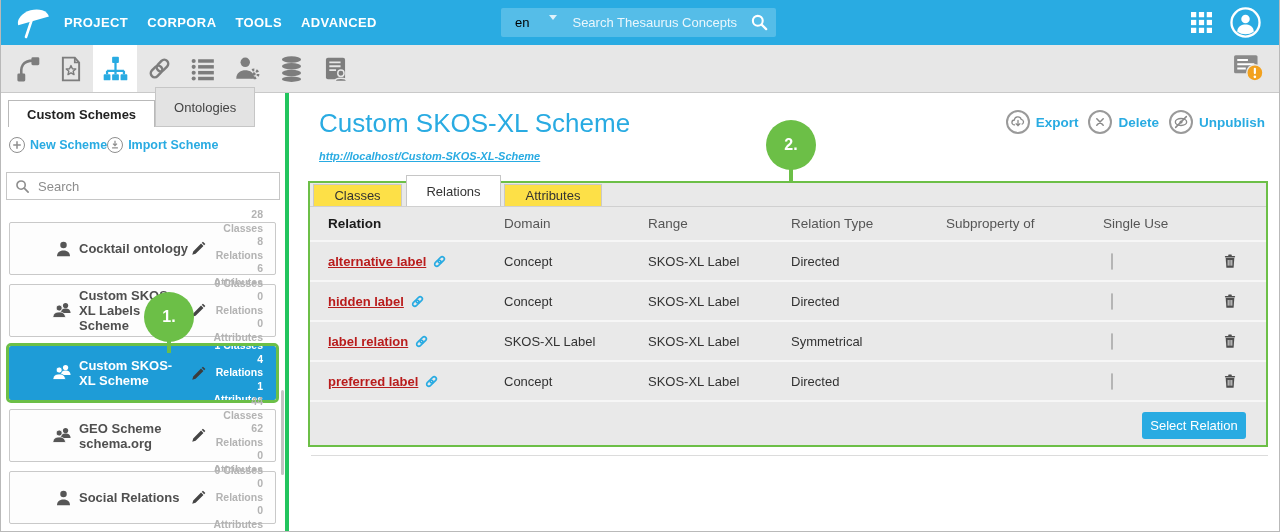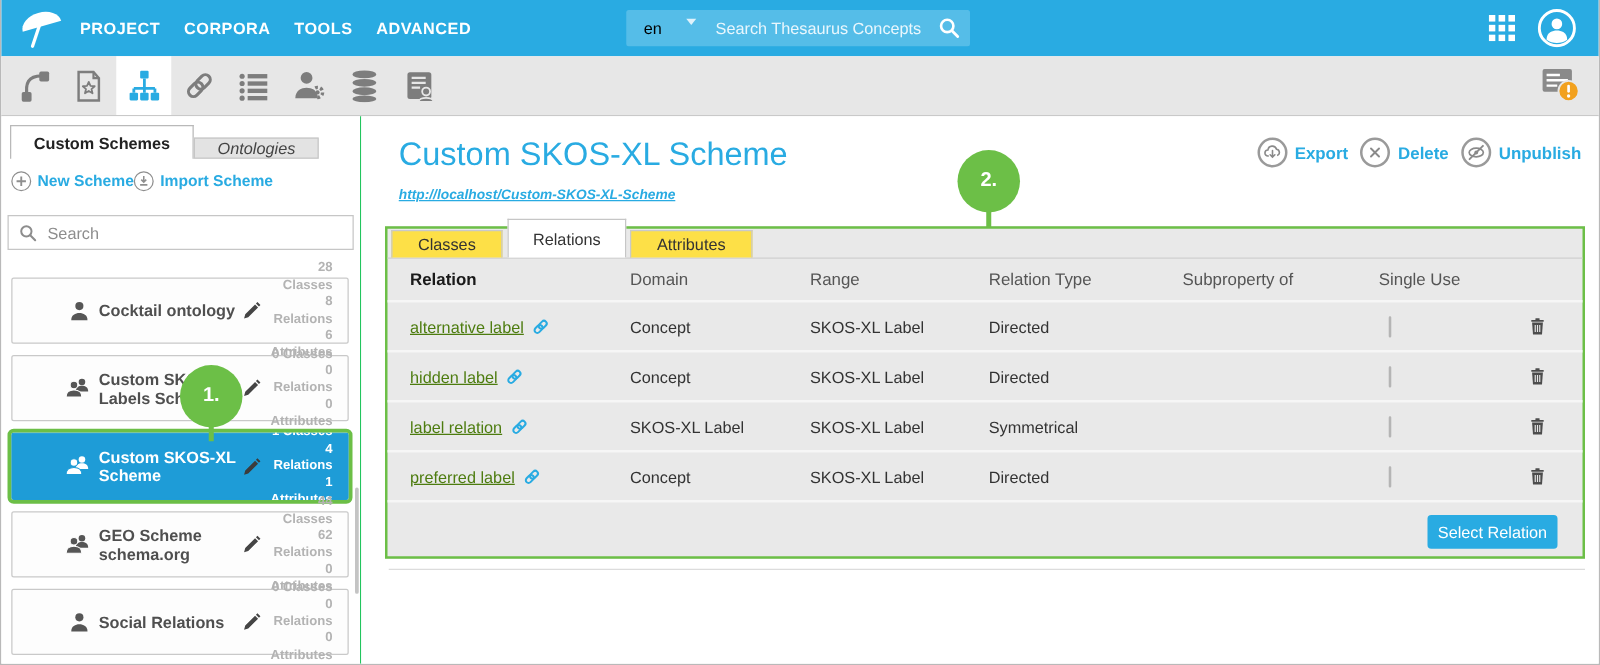--- a/index.html
+++ b/index.html
@@ -23,25 +23,25 @@
   .nav-right{position:absolute;right:18px;top:0;height:45px;display:flex;align-items:center;gap:18px;}
 
   
   .toolbar{position:absolute;top:45px;left:0;right:0;height:48px;background:#e7e7e7;border-bottom:1px solid #c9c9c9;
            box-sizing:border-box;display:flex;align-items:stretch;padding-left:4px;}
   .tool-btn{width:44px;display:flex;align-items:center;justify-content:center;cursor:pointer;}
   .tool-btn.active{background:#fff;}
   .toolbar-right{position:absolute;right:14px;top:0;height:47px;display:flex;align-items:center;cursor:pointer;}
 
   
-  .sidebar{position:absolute;top:93px;left:0;width:288px;bottom:0;background:#fff;border-right:1px solid #22c55e;box-sizing:border-box;padding-left:42px;}
+  .sidebar{position:absolute;top:93px;left:0;width:288px;bottom:0;background:#fff;border-right:4px solid #22c55e;box-sizing:border-box;padding-left:42px;}
   .side-tabs{position:absolute;top:7px;left:7px;height:27px;display:flex;align-items:flex-end;}
   .side-tab{font-size:13px;color:#333;padding:0 18px;display:flex;align-items:center;cursor:pointer;box-sizing:border-box;}
   .side-tab.active{background:#fff;border:1px solid #b9b9b9;border-bottom:none;height:27px;font-weight:bold;color:#222;}
-  .side-tab.inactive{background:#e3e3e3;border:1px solid #c6c6c6;height:17px;color:#444;font-style:italic;}
+  .side-tab.inactive{background:#e3e3e3;border:1px solid #c6c6c6;height:40px;color:#444;}
   .side-actions{position:absolute;top:44px;left:8px;display:flex;align-items:center;}
   .side-action{display:flex;align-items:center;gap:5px;color:#29abe2;font-size:12.5px;font-weight:bold;cursor:pointer;}
   .circ-ico{width:16px;height:16px;border:1.5px solid #8f8f8f;border-radius:50%;box-sizing:border-box;
             display:flex;align-items:center;justify-content:center;}
   .side-search{position:absolute;top:79px;left:5px;right:5px;height:28px;border:1px solid #c6c6c6;background:#fff;
                display:flex;align-items:center;padding:0 8px;box-sizing:border-box;}
   .side-search input{flex:1;border:none;outline:none;font-size:13px;color:#555;margin-left:6px;font-family:"Liberation Sans",sans-serif;}
   .side-search input::placeholder{color:#8d8d8d;}
   .scheme-list{position:absolute;top:129px;left:8px;right:9px;}
   .scheme-item{position:relative;height:53px;border:1px solid #c9c9c9;border-radius:2px;background:#fdfdfd;margin-bottom:9px;
@@ -71,21 +71,21 @@
          box-sizing:border-box;}
   .tabstrip{position:absolute;top:0;left:0;right:0;height:23px;border-bottom:1px solid #d0d0d0;}
   .ptab{position:absolute;display:flex;align-items:center;justify-content:center;font-size:13px;color:#333;cursor:pointer;box-sizing:border-box;}
   .ptab.inactive{top:1px;height:22px;background:#fde047;border:1px solid #c9c9c9;border-bottom:none;}
   .ptab.active{top:-8px;height:31px;background:#fff;border:1px solid #c6c6c6;border-bottom:none;z-index:2;}
   .grid-row{display:grid;grid-template-columns:176px 144px 143px 155px 157px 1fr 44px;align-items:center;
             padding-left:18px;box-sizing:border-box;}
   .thead{margin-top:23px;height:34px;font-size:13.5px;color:#555;}
   .thead .first{font-weight:bold;color:#1a1a1a;}
   .trow{height:40px;border-top:2px solid #f6f6f6;font-size:13px;color:#333;}
-  .rel-link{color:#4d7c0f;font-weight:normal;text-decoration:underline;cursor:pointer;}
+  .rel-link{color:#b91c1c;font-weight:bold;text-decoration:underline;cursor:pointer;}
   .rel-cell{display:flex;align-items:center;gap:6px;}
   .checkbox{width:17px;height:17px;background:#e3e3e3;border:1px solid #b5b5b5;border-radius:2px;margin-left:8px;cursor:pointer;}
   .trash{cursor:pointer;}
   .tfoot{height:46px;border-top:2px solid #f6f6f6;position:relative;}
   .select-btn{position:absolute;right:20px;top:10px;width:104px;height:27px;background:#29abe2;color:#fff;border:none;
               border-radius:3px;font-size:13px;font-family:"Liberation Sans",sans-serif;cursor:pointer;margin-left:37px;}
   .card-bottom{position:absolute;left:22px;top:362px;width:957px;height:0;border-bottom:1px solid #dcdcdc;}
 
   
   .ann-circle{position:absolute;width:50px;height:50px;border-radius:50%;background:#6cbf47;color:#fff;

